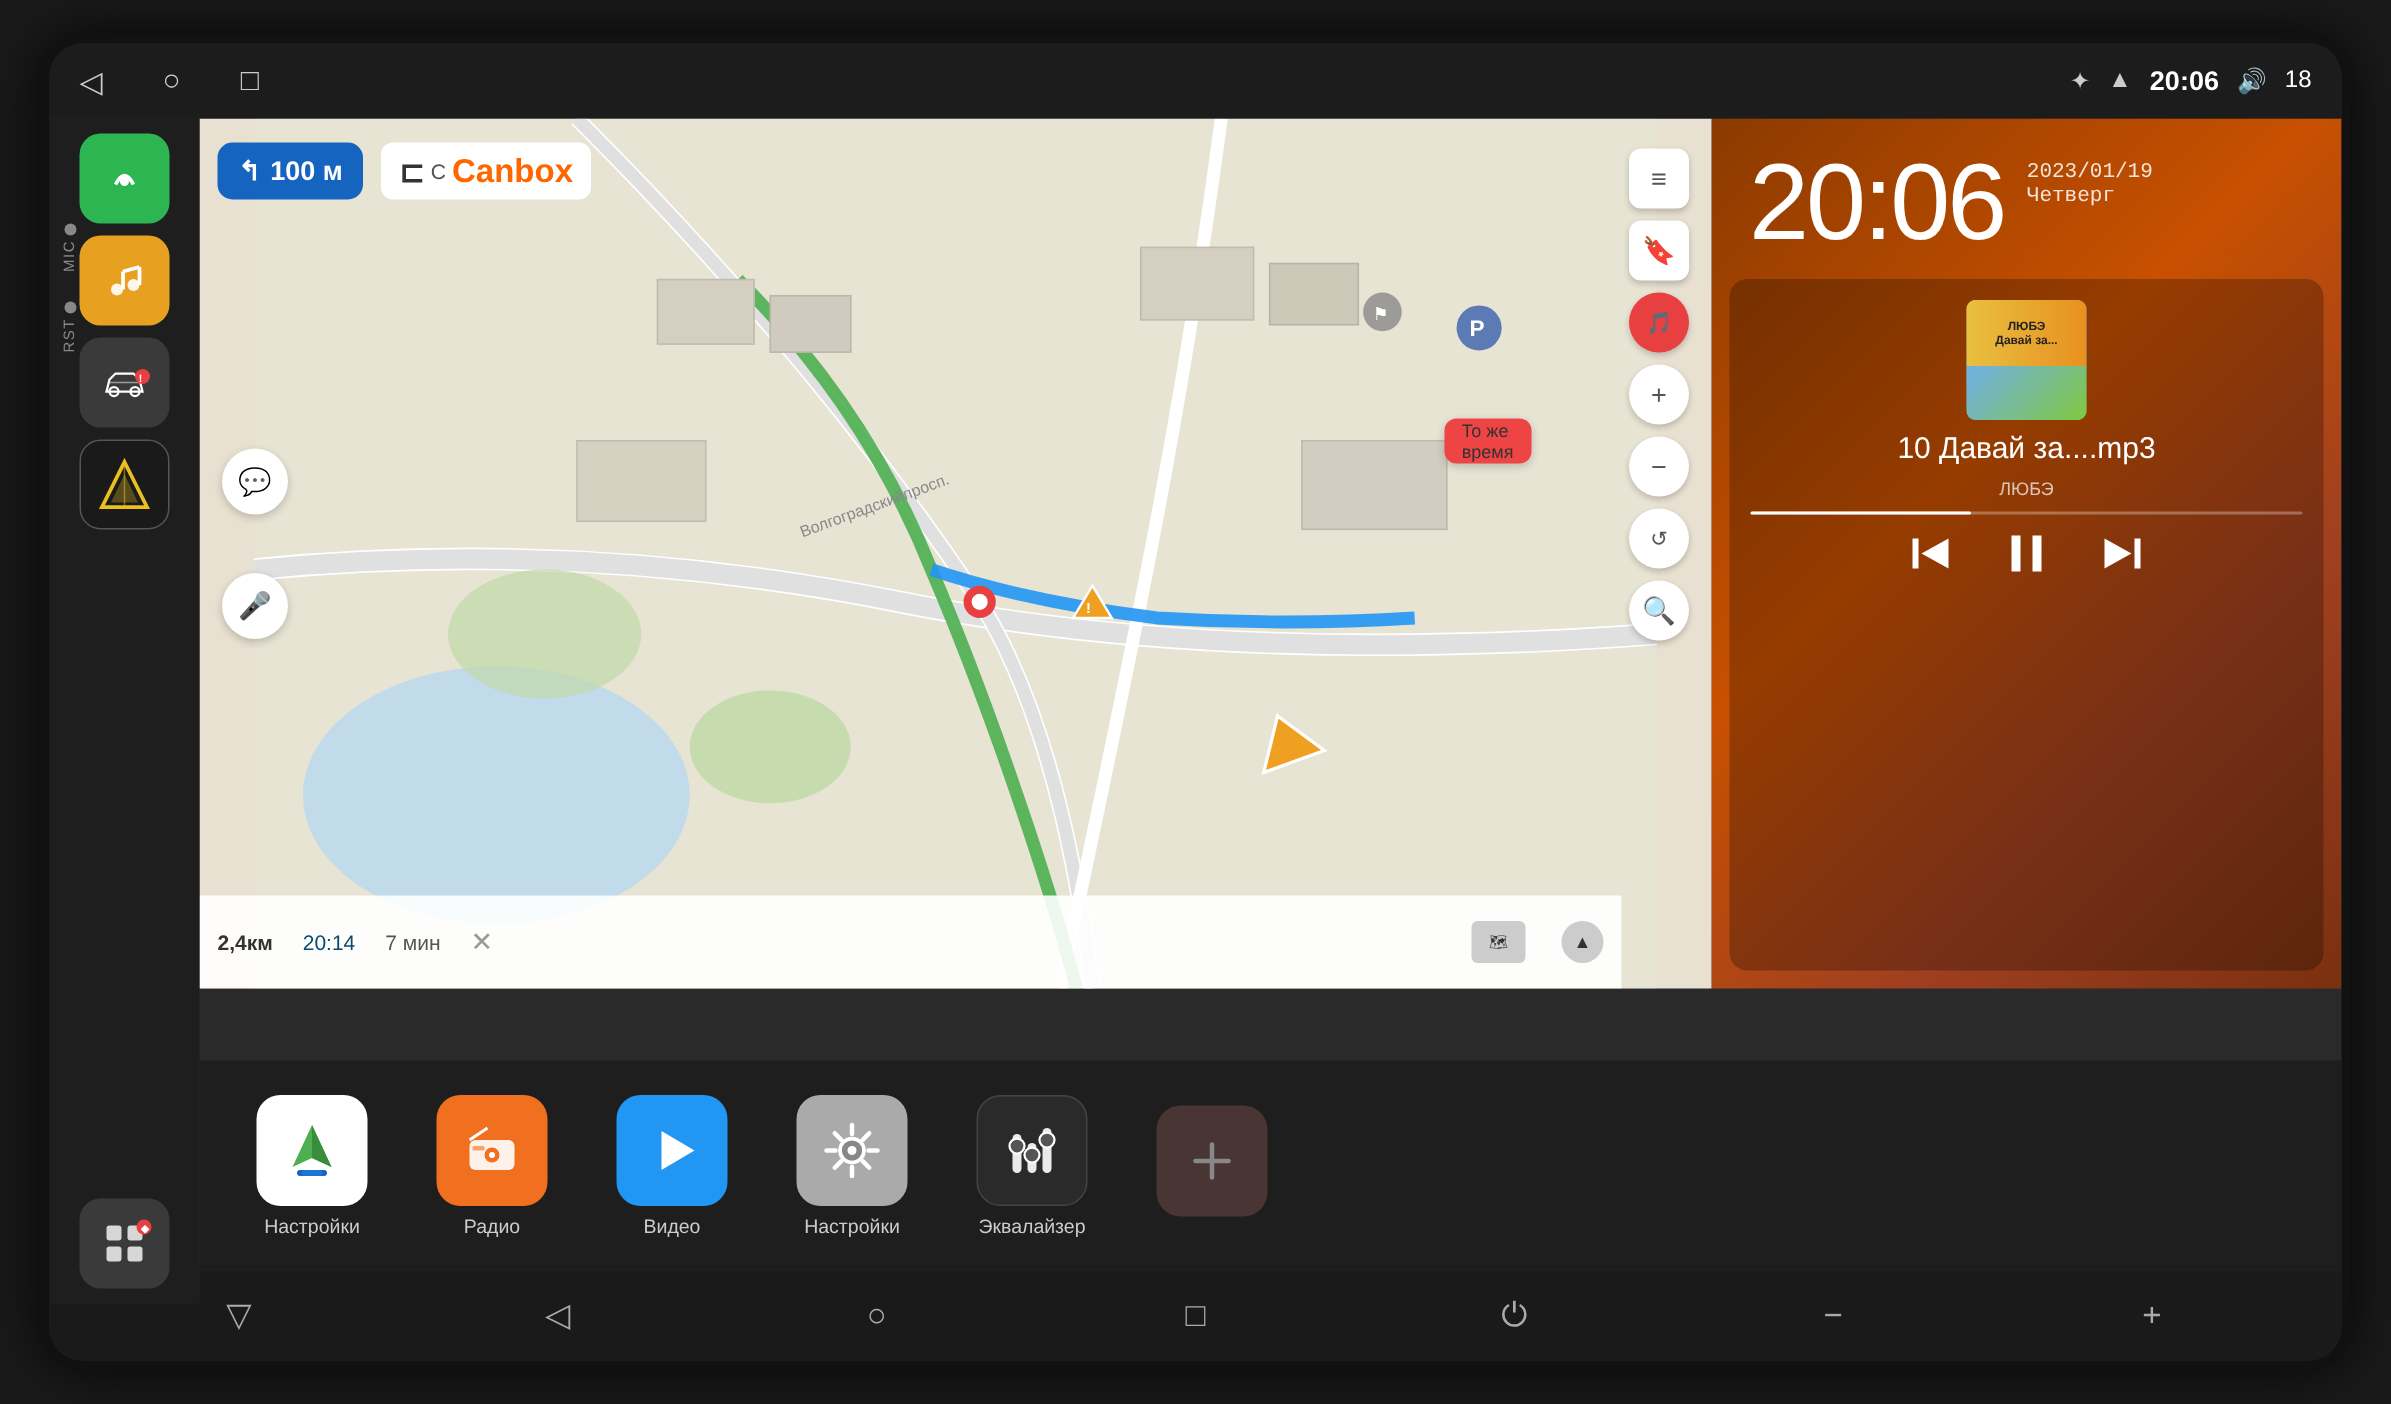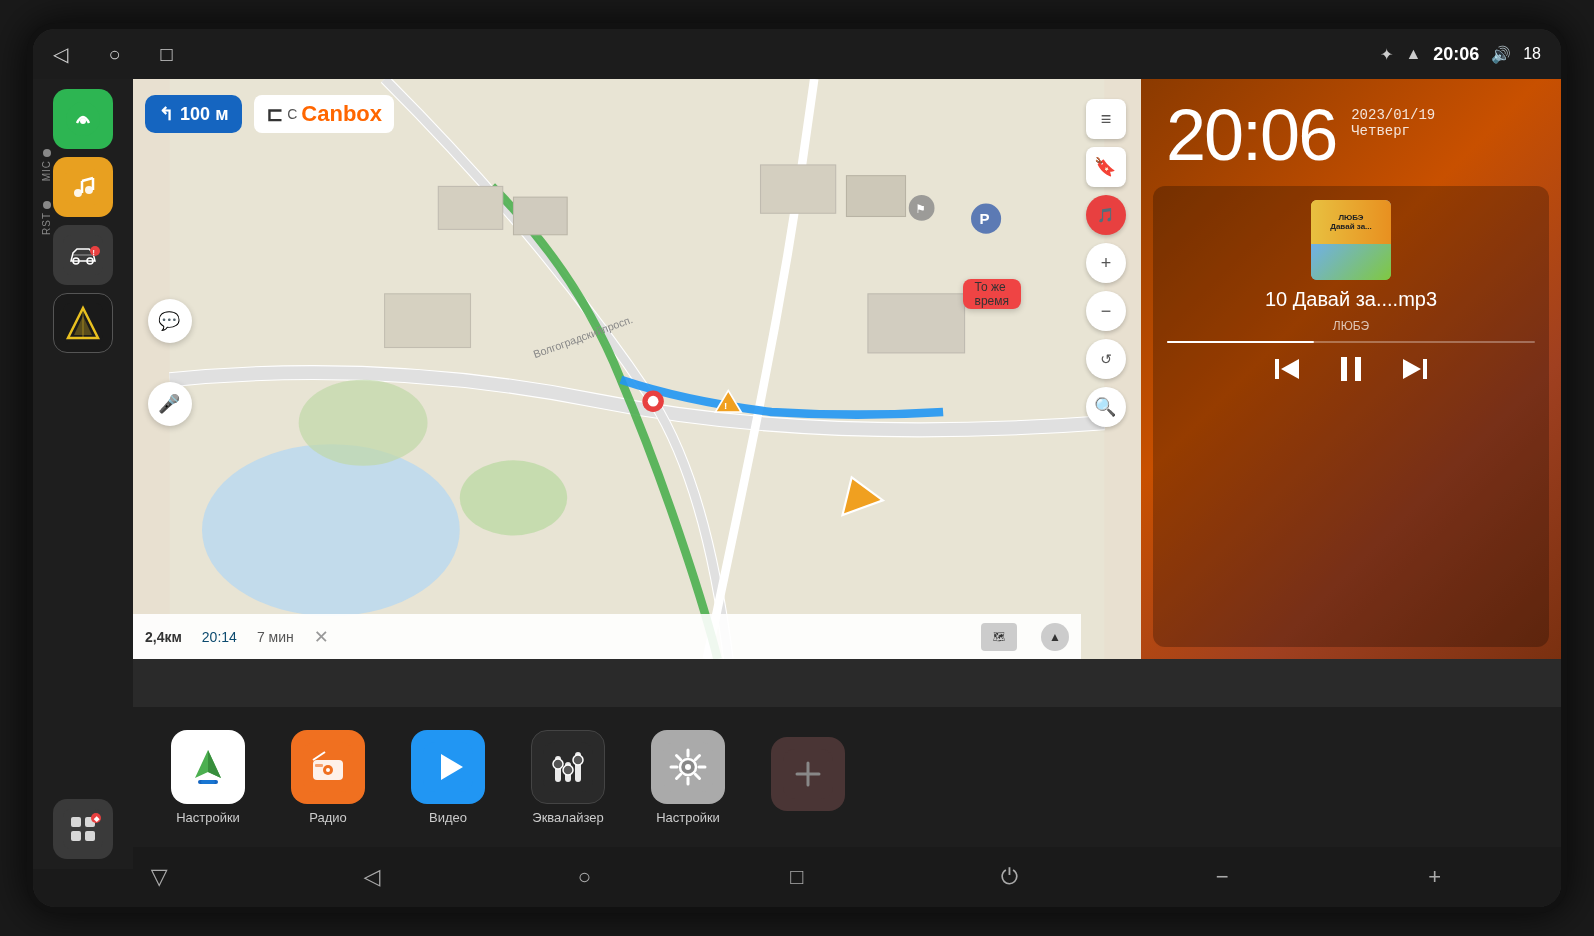--- a/index.html
+++ b/index.html
@@ -190,21 +190,21 @@
 
     .map-ctrl-btn.rect {
       border-radius: 8px;
     }
 
     .map-bottom-bar {
       position: absolute;
       bottom: 0;
       left: 0;
       right: 60px;
-      height: 45px;
+      height: 62px;
       background: rgba(255,255,255,0.9);
       display: flex;
       align-items: center;
       padding: 0 12px;
       gap: 20px;
       font-size: 14px;
       color: #333;
     }
 
     .map-bottom-bar .distance { font-weight: bold; }
@@ -783,36 +783,20 @@
         <svg width="50" height="50" viewBox="0 0 50 50">
           <rect width="50" height="50" rx="12" fill="#2196F3"></rect>
           <polygon points="18,12 40,25 18,38" fill="white"></polygon>
         </svg>
       </div>
       <span class="app-label">Видео</span>
     </div>
 
 
     <div class="app-icon-wrapper">
-      <div class="app-icon equalizer">
-        <svg width="50" height="50" viewBox="0 0 50 50">
-          <rect width="50" height="50" rx="12" fill="#2a2a2a"></rect>
-          <rect x="12" y="14" width="6" height="26" rx="3" fill="white" opacity="0.9"></rect>
-          <rect x="22" y="20" width="6" height="20" rx="3" fill="white" opacity="0.9"></rect>
-          <rect x="32" y="10" width="6" height="30" rx="3" fill="white" opacity="0.9"></rect>
-
-          <circle cx="15" cy="22" r="5" fill="#555" stroke="white" stroke-width="1.5"></circle>
-          <circle cx="25" cy="28" r="5" fill="#555" stroke="white" stroke-width="1.5"></circle>
-          <circle cx="35" cy="18" r="5" fill="#555" stroke="white" stroke-width="1.5"></circle>
-        </svg>
-      </div>
-      <span class="app-label">Эквалайзер</span>
-    </div>
-
-    <div class="app-icon-wrapper">
       <div class="app-icon settings">
         <svg width="50" height="50" viewBox="0 0 50 50">
           <rect width="50" height="50" rx="12" fill="#aaaaaa"></rect>
           <circle cx="25" cy="25" r="8" fill="#888" stroke="white" stroke-width="2.5"></circle>
           <circle cx="25" cy="25" r="3" fill="white"></circle>
 
           <g stroke="white" stroke-width="3" stroke-linecap="round">
             <line x1="25" y1="8" x2="25" y2="14"></line>
             <line x1="25" y1="36" x2="25" y2="42"></line>
             <line x1="8" y1="25" x2="14" y2="25"></line>
@@ -821,20 +805,36 @@
             <line x1="32.3" y1="32.3" x2="36.5" y2="36.5"></line>
             <line x1="36.5" y1="13.5" x2="32.3" y2="17.7"></line>
             <line x1="17.7" y1="32.3" x2="13.5" y2="36.5"></line>
           </g>
         </svg>
       </div>
       <span class="app-label">Настройки</span>
     </div>
 
     <div class="app-icon-wrapper">
+      <div class="app-icon equalizer">
+        <svg width="50" height="50" viewBox="0 0 50 50">
+          <rect width="50" height="50" rx="12" fill="#2a2a2a"></rect>
+          <rect x="12" y="14" width="6" height="26" rx="3" fill="white" opacity="0.9"></rect>
+          <rect x="22" y="20" width="6" height="20" rx="3" fill="white" opacity="0.9"></rect>
+          <rect x="32" y="10" width="6" height="30" rx="3" fill="white" opacity="0.9"></rect>
+
+          <circle cx="15" cy="22" r="5" fill="#555" stroke="white" stroke-width="1.5"></circle>
+          <circle cx="25" cy="28" r="5" fill="#555" stroke="white" stroke-width="1.5"></circle>
+          <circle cx="35" cy="18" r="5" fill="#555" stroke="white" stroke-width="1.5"></circle>
+        </svg>
+      </div>
+      <span class="app-label">Эквалайзер</span>
+    </div>
+
+    <div class="app-icon-wrapper">
       <div class="app-icon add" style="background:#4a3535;">
         <svg width="50" height="50" viewBox="0 0 50 50">
           <rect width="50" height="50" rx="12" fill="#4a3535"></rect>
           <line x1="25" y1="14" x2="25" y2="36" stroke="#888" stroke-width="3" stroke-linecap="round"></line>
           <line x1="14" y1="25" x2="36" y2="25" stroke="#888" stroke-width="3" stroke-linecap="round"></line>
         </svg>
       </div>
       <span class="app-label"></span>
     </div>
 

